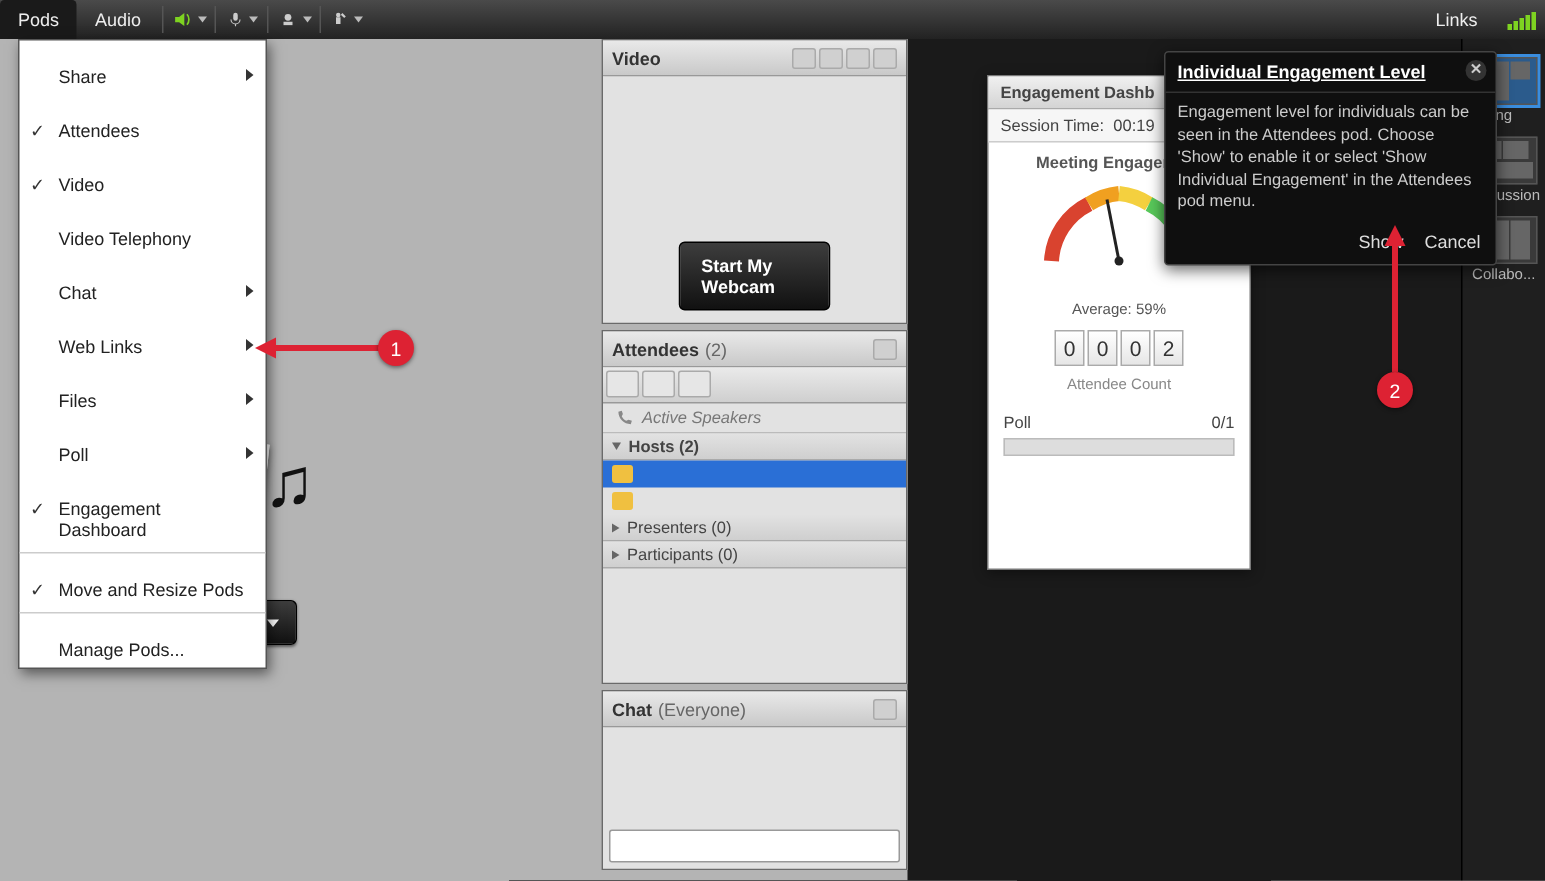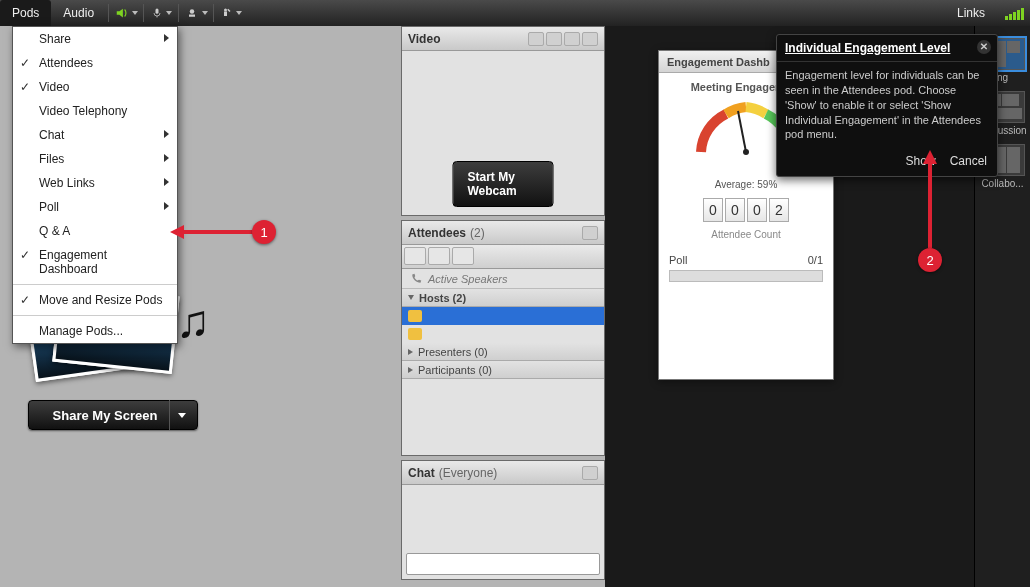--- a/index.html
+++ b/index.html
@@ -13,21 +13,21 @@
 .menubar .iconbtn { width:28px; height:22px; margin:0 1px; display:flex; align-items:center; justify-content:center; border-radius:3px; }
 .menubar .iconbtn.green svg { fill:#7ed321; }
 .menubar .iconbtn svg { fill:#ccc; }
 .menubar .iconbtn .caretd { border-left:3px solid transparent;border-right:3px solid transparent;border-top:4px solid #bbb; margin-left:3px; }
 .menubar .right { margin-left:auto; display:flex; align-items:center; padding-right:6px; gap:8px; }
 .signal { display:flex; gap:1px; align-items:flex-end; height:14px; }
 .signal span { width:3px; background:#7ed321; display:block; }
 .signal span:nth-child(1){height:4px;} .signal span:nth-child(2){height:6px;} .signal span:nth-child(3){height:8px;} .signal span:nth-child(4){height:10px;} .signal span:nth-child(5){height:12px;}
 
 .dropdown { position:absolute; left:12px; top:26px; width:166px; background:#fff; border:1px solid #555; box-shadow:2px 3px 8px rgba(0,0,0,.5); font-size:12px; color:#222; z-index:50; }
-.dropdown .di { padding:5px 8px 5px 26px; position:relative; cursor:default; }
+.dropdown .di { padding:5px 8px 5px 26px; position:relative; cursor:default;margin-top:12px; }
 .dropdown .di .check { position:absolute; left:7px; top:5px; color:#333; }
 .dropdown .di .sub { position:absolute; right:8px; top:7px; border-top:4px solid transparent;border-bottom:4px solid transparent;border-left:5px solid #333; }
 .dropdown hr { border:none; border-top:1px solid #ccc; margin:3px 0; }
 
 .stage { position:absolute; left:0; top:26px; right:0; bottom:0; background:#b4b4b4; }
 
 .layoutrail { position:absolute; right:0; top:26px; width:56px; bottom:0; background:#1f1f1f; border-left:1px solid #000; padding-top:8px; }
 .layoutrail .lcard { width:44px; height:32px; margin:4px auto 2px; background:#3a3a3a; border:1px solid #555; display:flex; flex-wrap:wrap; padding:2px; gap:1px; }
 .layoutrail .lcard.sel { outline:2px solid #3a8dde; background:#2b5b8c; }
 .layoutrail .lcard span { background:#666; }
@@ -255,20 +255,23 @@
           <span></span>
         </div>
     </div>
     <div class="pbody">
       <div class="input"></div>
     </div>
   </div>
 
   <div class="dashpod">
     <div class="dhead">Engagement Dashb</div>
+    <div class="dsess">
+      <span>Session Time:</span>&nbsp;&nbsp;<span>00:19</span>
+    </div>
     <div class="gaugearea">
       <div class="gaugetitle">Meeting Engagement</div>
       <div class="gauge">
         <svg viewBox="0 0 120 64">
           <path d="M15 55 A45 45 0 0 1 40 17" stroke="#d9432f" stroke-width="10" fill="none"></path>
           <path d="M40 17 A45 45 0 0 1 60 10" stroke="#f0a020" stroke-width="10" fill="none"></path>
           <path d="M60 10 A45 45 0 0 1 80 17" stroke="#f4d03f" stroke-width="10" fill="none"></path>
           <path d="M80 17 A45 45 0 0 1 105 55" stroke="#58c85a" stroke-width="10" fill="none"></path>
           <line x1="60" y1="55" x2="52" y2="14" stroke="#222" stroke-width="2"></line>
           <circle cx="60" cy="55" r="3" fill="#222"></circle>
@@ -301,24 +304,23 @@
       <span>Cancel</span>
     </div>
   </div>
 
   <div class="dropdown">
     <div class="di"><span>Share</span><span class="sub"></span></div>
     <div class="di"><span class="check">✓</span><span>Attendees</span></div>
     <div class="di"><span class="check">✓</span><span>Video</span></div>
     <div class="di"><span>Video Telephony</span></div>
     <div class="di"><span>Chat</span><span class="sub"></span></div>
+    <div class="di"><span>Web Links</span><span class="sub"></span></div>
     <div class="di"><span>Files</span><span class="sub"></span></div>
-    <div class="di"><span>Web Links</span><span class="sub"></span></div>
     <div class="di"><span>Poll</span><span class="sub"></span></div>
-    <div class="di"><span>Q &amp; A</span></div>
     <div class="di"><span class="check">✓</span><span>Engagement Dashboard</span></div>
     <hr>
     <div class="di"><span class="check">✓</span><span>Move and Resize Pods</span></div>
     <hr>
     <div class="di"><span>Manage Pods...</span></div>
   </div>
 
   <svg class="arrow1" style="left:170px; top:222px;" width="90" height="20">
     <line x1="88" y1="10" x2="10" y2="10" stroke="#d23" stroke-width="4"></line>
     <polygon points="0,10 14,3 14,17" fill="#d23"></polygon>

